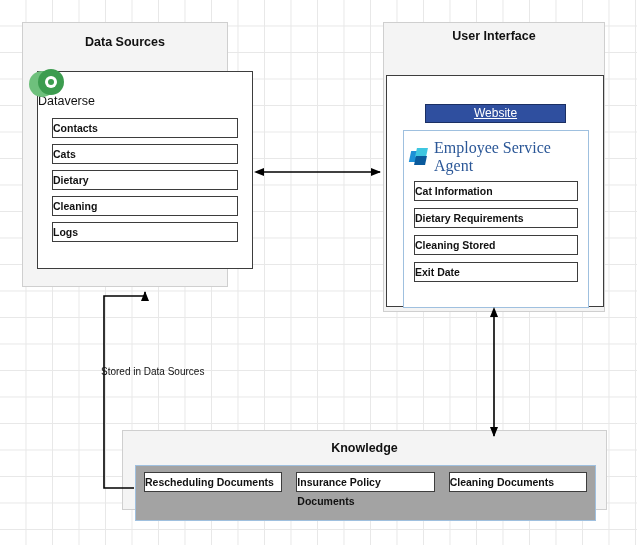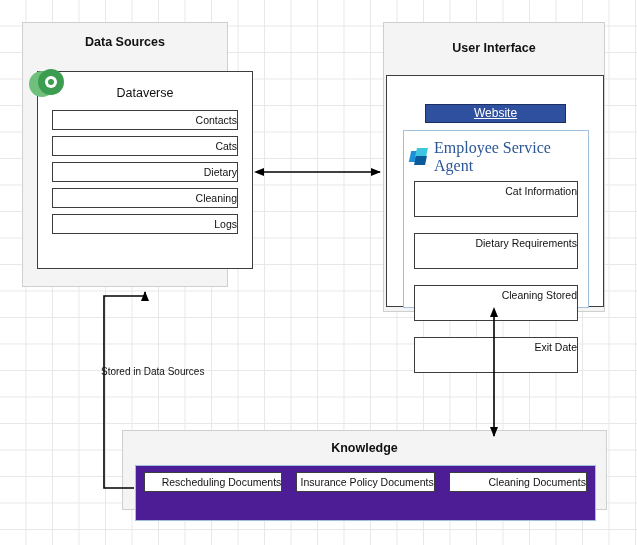--- a/index.html
+++ b/index.html
@@ -52,39 +52,40 @@
     position: absolute;
     left: 14px;
     top: 48px;
     width: 216px;
     height: 198px;
     background: #ffffff;
     border: 1px solid #3d3d3d;
     box-sizing: border-box;
   }
   #dataverse-box .sub-title {
-    text-align: center;
+    text-align: left;
     font-size: 12.5px;
     color: #111;
-    margin-top: 14px;
+    margin-top: 22px;
   }
   .item-list {
     margin-top: 10px;
     padding: 0 14px;
   }
   .item-box {
     height: 20px;
     line-height: 19px;
     border: 1px solid #3d3d3d;
     background: #ffffff;
-    text-align: right;
+    text-align: left;
     font-size: 10.5px;
     color: #111;
     margin-bottom: 6px;
     box-sizing: border-box;
+    font-weight: bold;
   }
 
   
   #dataverse-logo {
     position: absolute;
     left: 6px;
     top: 46px;
     width: 38px;
     height: 30px;
   }
@@ -117,21 +118,21 @@
     background: #3c9c4f;
   }
 
   
   #user-interface {
     left: 383px;
     top: 22px;
     width: 222px;
     height: 290px;
   }
-  #user-interface .panel-title { margin-top: 18px; }
+  #user-interface .panel-title { margin-top: 6px; }
 
   #website-box {
     position: absolute;
     left: 2px;
     top: 52px;
     width: 218px;
     height: 232px;
     background: #ffffff;
     border: 1px solid #3d3d3d;
     box-sizing: border-box;
@@ -193,41 +194,41 @@
   .copilot-icon .p3 {
     position: absolute; left: 5px; top: 8px;
     width: 11px; height: 9px;
     background: #0a5a9c;
     transform: skewX(-12deg);
   }
   #agent-items {
     padding: 6px 10px 0 10px;
   }
   #agent-items .item-box {
-    height: 36px;
+    height: 20px;
     line-height: 19px;
-    margin-bottom: 16px;
+    margin-bottom: 7px;
   }
 
   
   #knowledge {
     left: 122px;
     top: 430px;
     width: 485px;
     height: 80px;
   }
   #knowledge .panel-title { margin-top: 10px; }
   #knowledge-inner {
     position: absolute;
     left: 12px;
     top: 34px;
     width: 461px;
     height: 56px;
     border: 1px solid #9fc0df;
-    background: #4c1d95;
+    background: #a3a3a3;
     box-sizing: border-box;
     padding: 6px 8px;
   }
   .k-row {
     display: flex;
     gap: 14px;
     margin-bottom: 6px;
   }
   .k-row .item-box {
     flex: 1;

